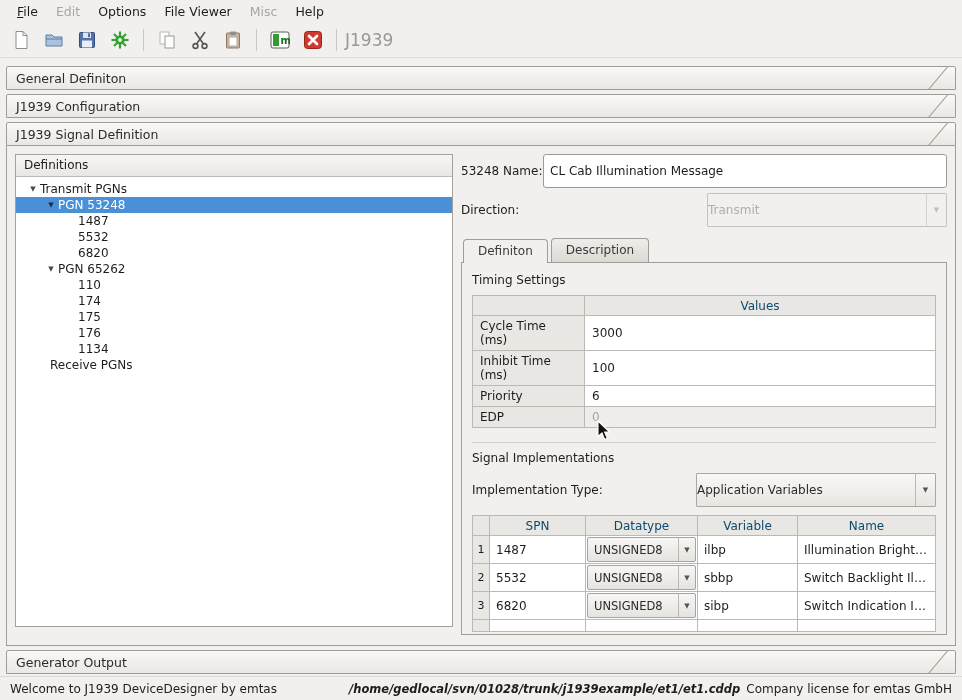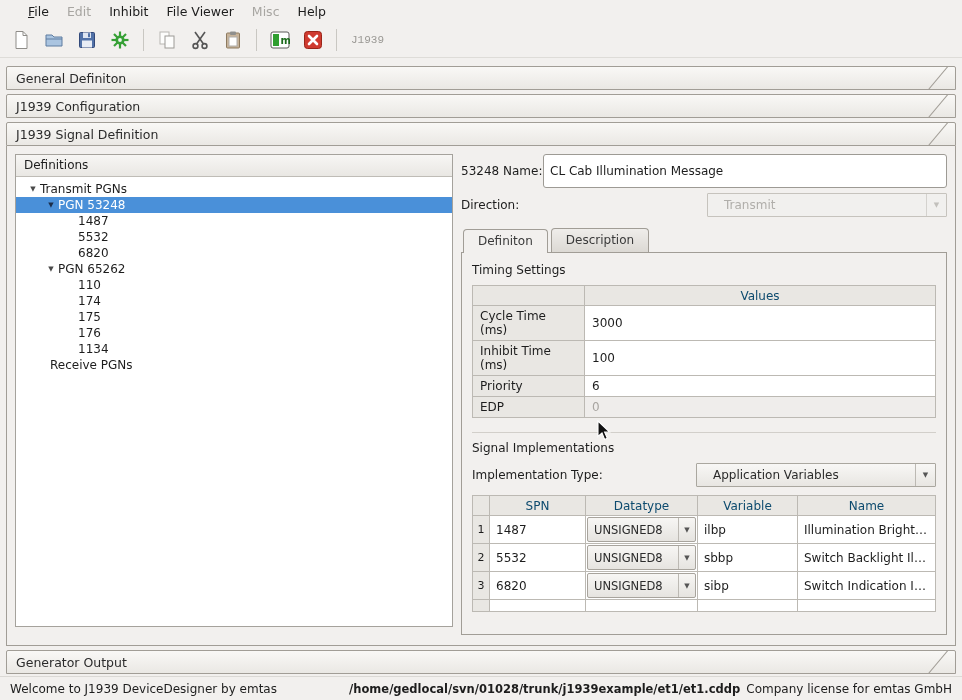--- a/index.html
+++ b/index.html
@@ -3,29 +3,29 @@
 <meta charset="utf-8">
 <style>
   * { box-sizing: border-box; margin: 0; padding: 0; }
   html,body { width:962px; height:700px; }
   body {
     font-family:"DejaVu Sans","Liberation Sans",sans-serif;
     font-size:12px; color:#1d1d1d;
     background:#f2f0ee; overflow:hidden; position:relative;
   }
   
-  .menubar { height:22px; display:flex; align-items:center; padding-left:19px; background:#f2f0ee; }
+  .menubar { height:22px; display:flex; align-items:center; padding-left:8px; background:#f2f0ee; }
   .menu-item { padding:3px 9px; font-size:12.5px; cursor:default; }
   .menu-item.accesskey::first-letter { text-decoration:underline; }
   .menu-item.disabled { color:#a8a6a2; }
   
   .toolbar { height:36px; display:flex; align-items:center; gap:3px; padding:3px 6px; border-bottom:1px solid #dedcd8; }
   .tool { width:30px; height:28px; border:none; background:transparent; border-radius:3px; display:flex; align-items:center; justify-content:center; }
   .tsep { width:1px; height:22px; background:#c9c7c2; margin:0 5px; }
-  .tb-brand { color:#9a9894; margin-left:6px; font-size:11px;font-family:Liberation Mono, monospace; }
+  .tb-brand { color:#9a9894; margin-left:0; font-size:17px; }
   
   .stack { padding:8px 6px 0 6px; }
   .acc { position:relative; height:24px; margin-bottom:4px; border:1px solid #a19d96; border-radius:2px 2px 0 0;
          background:linear-gradient(#f9f8f6,#eae8e4); display:flex; align-items:center; padding-left:9px; overflow:hidden; }
   .acc::after { content:""; position:absolute; right:18px; top:-8px; width:1px; height:42px; background:#a19d96; transform:rotate(40deg); }
   .acc .acc-label { font-size:12.5px; color:#2b2b2b; }
   .acc.open { margin-bottom:0; }
   .acc-body { position:relative; height:500px; border:1px solid #a19d96; border-top:none; background:#f2f0ee; margin-bottom:4px; }
   
   .def-panel { position:absolute; left:8px; top:8px; width:438px; bottom:18px; border:1px solid #a5a29c; background:#fff; display:flex; flex-direction:column; }
@@ -39,22 +39,22 @@
   .lvl2 { padding-left:62px; }
   .trow.sel { background:#4a90d9; }
   .trow.sel .tlabel { color:#fff; }
   .trow.sel .tri { color:#1c2e4a; }
   
   .detail { position:absolute; left:454px; right:8px; top:8px; bottom:10px; display:flex; flex-direction:column; }
   .frow { display:flex; align-items:center; margin-bottom:5px; }
   .flabel { width:82px; flex:none; font-size:12px; }
   .flabel.wide { width:auto; }
   .text-input { flex:1; height:34px; border:1px solid #9d9a94; border-radius:3px; background:#fff; padding:0 6px; font:12px "DejaVu Sans","Liberation Sans",sans-serif; color:#1d1d1d; }
-  .combo { width:240px; height:24px; margin-left:auto; border:1px solid #aaa79f; border-radius:1px;
-           background:linear-gradient(#f8f7f5,#e8e6e2); display:flex; align-items:center; padding-left:16px; cursor:default; }
+  .combo { width:240px; height:34px; margin-left:auto; border:1px solid #aaa79f; border-radius:1px;
+           background:linear-gradient(#f8f7f5,#e8e6e2); display:flex; align-items:center; padding-left:0; cursor:default; }
   .combo-text { flex:1; font-size:12px; color:#2b2b2b; }
   .combo-arrow { width:20px; align-self:stretch; display:flex; align-items:center; justify-content:center; border-left:1px solid #bcb9b3; font-size:7px; color:#555; }
   .combo.disabled { background:#f1f0ee; border-color:#c6c3bd; }
   .combo.disabled .combo-text { color:#b0aeaa; }
   .combo.disabled .combo-arrow { color:#c2c0bc; border-left-color:#d4d2ce; }
   
   .tabs { display:flex; margin-top:6px; padding-left:2px; }
   .tab { padding:4px 14px 5px 14px; font-size:12px; color:#3a3a3a; border:1px solid #a19d96; border-bottom:none;
          border-radius:4px 4px 0 0; margin-right:3px; background:linear-gradient(#efede a,#dcd9d4); background:linear-gradient(#efedea,#dcd9d4); position:relative; }
   .tab.active { background:#f2f0ee; top:1px; z-index:2; }
@@ -79,31 +79,31 @@
   .sig-table td.gut { background:#e9e7e3; text-align:center; font-size:11px; padding:0 2px; }
   .sig-table td.dtcell { padding:1px; }
   .sig-table tr.empty td { height:12px; padding:0; }
   .cell-combo { display:flex; align-items:center; height:100%; border:1px solid #a8a49d; border-radius:2px;
                 background:linear-gradient(#f7f6f4,#e6e4e0); padding-left:6px; }
   .cell-combo .combo-text { font-size:11.5px; }
   .cell-combo .combo-arrow { width:17px; }
   
   .statusbar { position:absolute; left:0; right:0; bottom:0; height:24px; display:flex; align-items:center; padding:0 10px; background:#f2f0ee; border-top:1px solid #dbd9d5; font-size:12px; }
   .sb-right { margin-left:auto; display:flex; align-items:center; gap:6px; }
-  .sb-path { font-weight:bold; font-size:11.5px; }
+  .sb-path { font-style:italic; font-weight:bold; font-size:11.5px; }
   
   .cursor { position:absolute; left:597px; top:420px; z-index:50; pointer-events:none; }
 </style>
 </head>
 <body>
 
 <div class="menubar">
   <span class="menu-item accesskey">File</span>
   <span class="menu-item disabled">Edit</span>
-  <span class="menu-item">Inhibit</span>
+  <span class="menu-item">Options</span>
   <span class="menu-item">File Viewer</span>
   <span class="menu-item disabled">Misc</span>
   <span class="menu-item">Help</span>
 </div>
 
 <div class="toolbar">
   <button class="tool">
     <svg width="20" height="20" viewBox="0 0 20 20">
       <path d="M5 1.5 h7 l4 4 V18.5 H5 z" fill="#ffffff" stroke="#8f8d89"></path>
       <path d="M12 1.5 v4 h4" fill="none" stroke="#8f8d89"></path>

